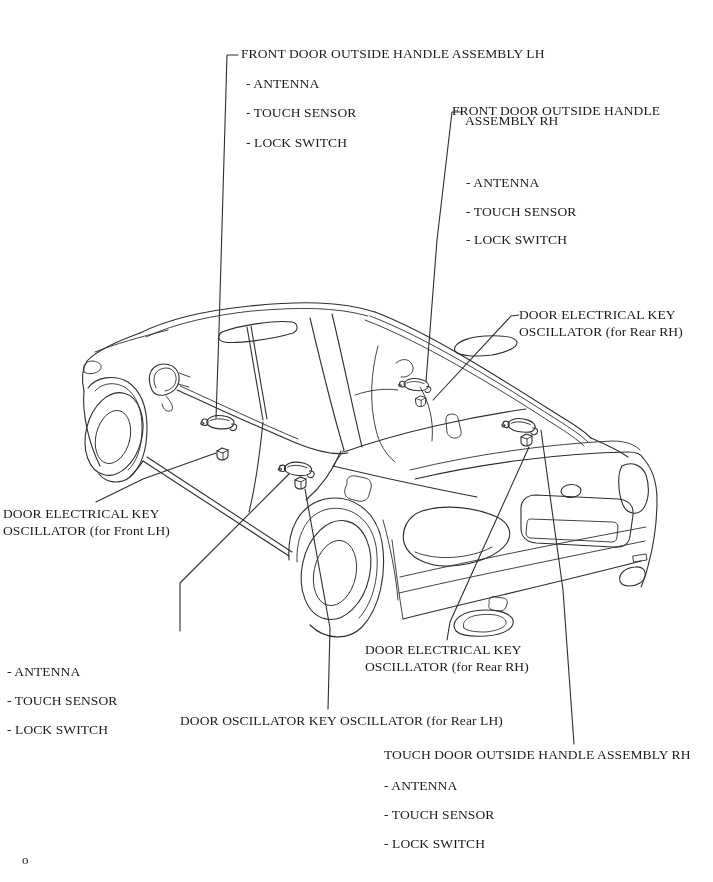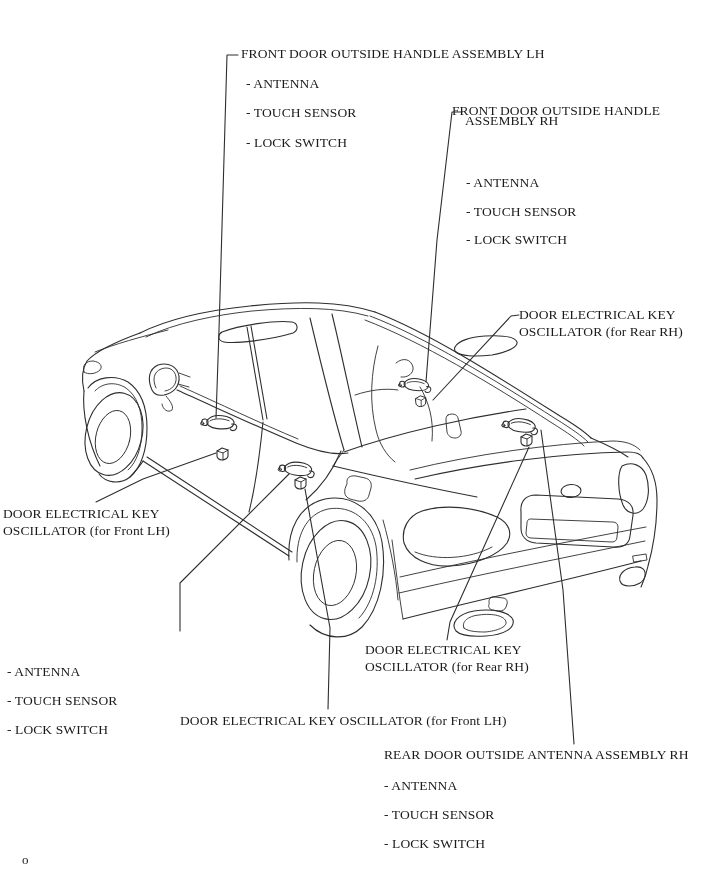--- a/index.html
+++ b/index.html
@@ -176,24 +176,24 @@
   <div class="lbl" style="left:519px;top:308px">DOOR ELECTRICAL KEY</div>
   <div class="lbl" style="left:519px;top:325px">OSCILLATOR (for Rear RH)</div>
 
   <div class="lbl" style="left:3px;top:507px">DOOR ELECTRICAL KEY</div>
   <div class="lbl" style="left:3px;top:524px">OSCILLATOR (for Front LH)</div>
 
   <div class="lbl" style="left:7px;top:665px">- ANTENNA</div>
   <div class="lbl" style="left:7px;top:694px">- TOUCH SENSOR</div>
   <div class="lbl" style="left:7px;top:723px">- LOCK SWITCH</div>
 
-  <div class="lbl" style="left:180px;top:714px">DOOR ELECTRICAL KEY OSCILLATOR (for Front LH)</div>
+  <div class="lbl" style="left:180px;top:714px">DOOR OSCILLATOR KEY OSCILLATOR (for Rear LH)</div>
 
   <div class="lbl" style="left:365px;top:643px">DOOR ELECTRICAL KEY</div>
   <div class="lbl" style="left:365px;top:660px">OSCILLATOR (for Rear RH)</div>
 
-  <div class="lbl" style="left:384px;top:748px">REAR DOOR OUTSIDE ANTENNA ASSEMBLY RH</div>
+  <div class="lbl" style="left:384px;top:748px">TOUCH DOOR OUTSIDE HANDLE ASSEMBLY RH</div>
   <div class="lbl" style="left:384px;top:779px">- ANTENNA</div>
   <div class="lbl" style="left:384px;top:808px">- TOUCH SENSOR</div>
   <div class="lbl" style="left:384px;top:837px">- LOCK SWITCH</div>
 
   <div class="mark" style="left:22px;top:852px">o</div>
 </div>
 
 </body></html>

